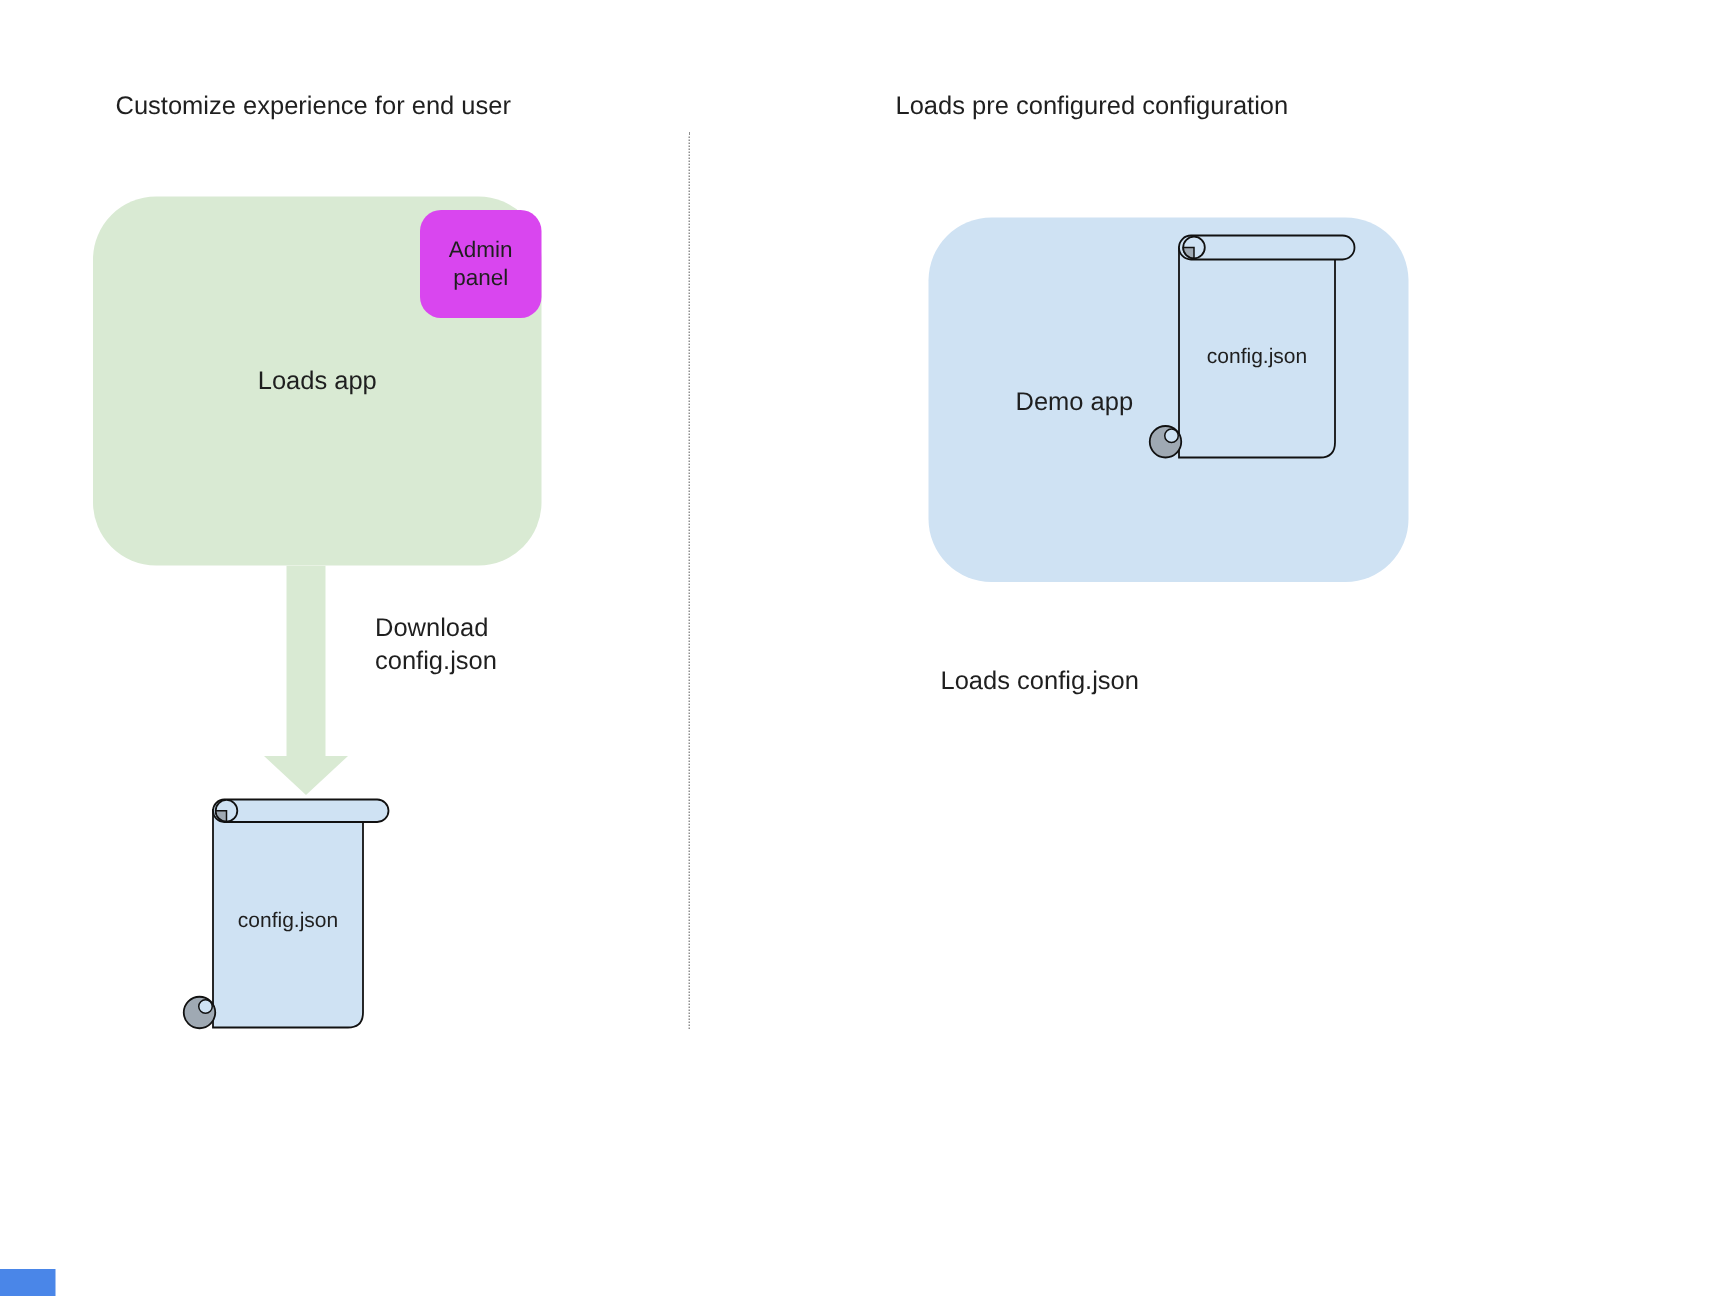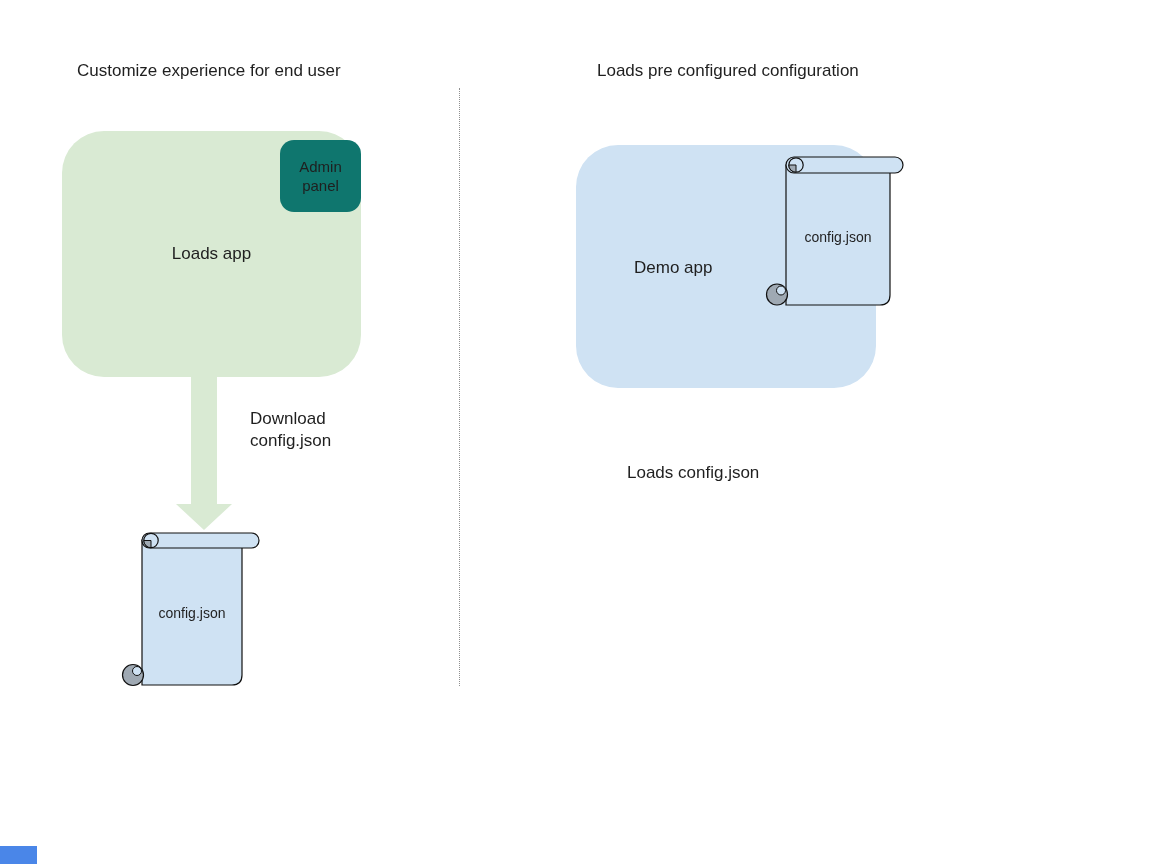--- a/index.html
+++ b/index.html
@@ -12,37 +12,37 @@
   .abs{position:absolute;}
   .heading{font-size:17px;line-height:20px;white-space:nowrap;margin-top:12px;}
   .app-box{border-radius:42px;}
   .app-label{font-size:17px;}
   .admin-app{left:62px;top:131px;width:299px;height:246px;
     display:flex;align-items:center;justify-content:center;}
   .admin-panel{position:absolute;right:0;top:9px;width:81px;height:72px;border-radius:14px;
     display:flex;align-items:center;justify-content:center;text-align:center;
     font-size:15px;line-height:19px;}
   .admin-panel .wrap{width:56px;}
-  .demo-app{left:576px;top:145px;width:300px;height:243px;}
+  .demo-app{left:619px;top:145px;width:300px;height:243px;padding-left:20px;}
   .demo-label{position:absolute;left:58px;top:113px;font-size:17px;line-height:20px;}
   .multiline{font-size:17px;line-height:22px;}
-  .caption{font-size:17px;line-height:20px;white-space:nowrap;margin-top:19px;}
+  .caption{font-size:17px;line-height:20px;white-space:nowrap;}
   .divider{left:459px;top:88px;height:598px;width:0;border-left:1.5px dotted #8f8f8f;}
   .corner-rect{left:0;top:846px;width:37px;height:18px;}
   svg{display:block;}
   svg text{font-family:"Liberation Sans", sans-serif;font-size:14px;fill:#1f1f1f;}
 </style>
 </head>
 <body>
 
 <div class="abs heading" style="left:77px;top:49px;">Customize experience for end user</div>
 
 <div class="abs app-box admin-app" style="background-color: rgb(217, 234, 211);">
   <span class="app-label">Loads app</span>
-  <div class="admin-panel" style="background-color: #0f766e;">
+  <div class="admin-panel" style="background-color: #d946ef;">
     <span class="wrap">Admin panel</span>
   </div>
 </div>
 
 <svg class="abs" style="left:176px;top:377px;" width="56" height="153" viewBox="0 0 56 153">
   <polygon points="15,0 41,0 41,127 56,127 28,153 0,127 15,127" fill="#d9ead3"></polygon>
 </svg>
 
 <div class="abs multiline" style="left:250px;top:408px;">
   <div>Download</div>

